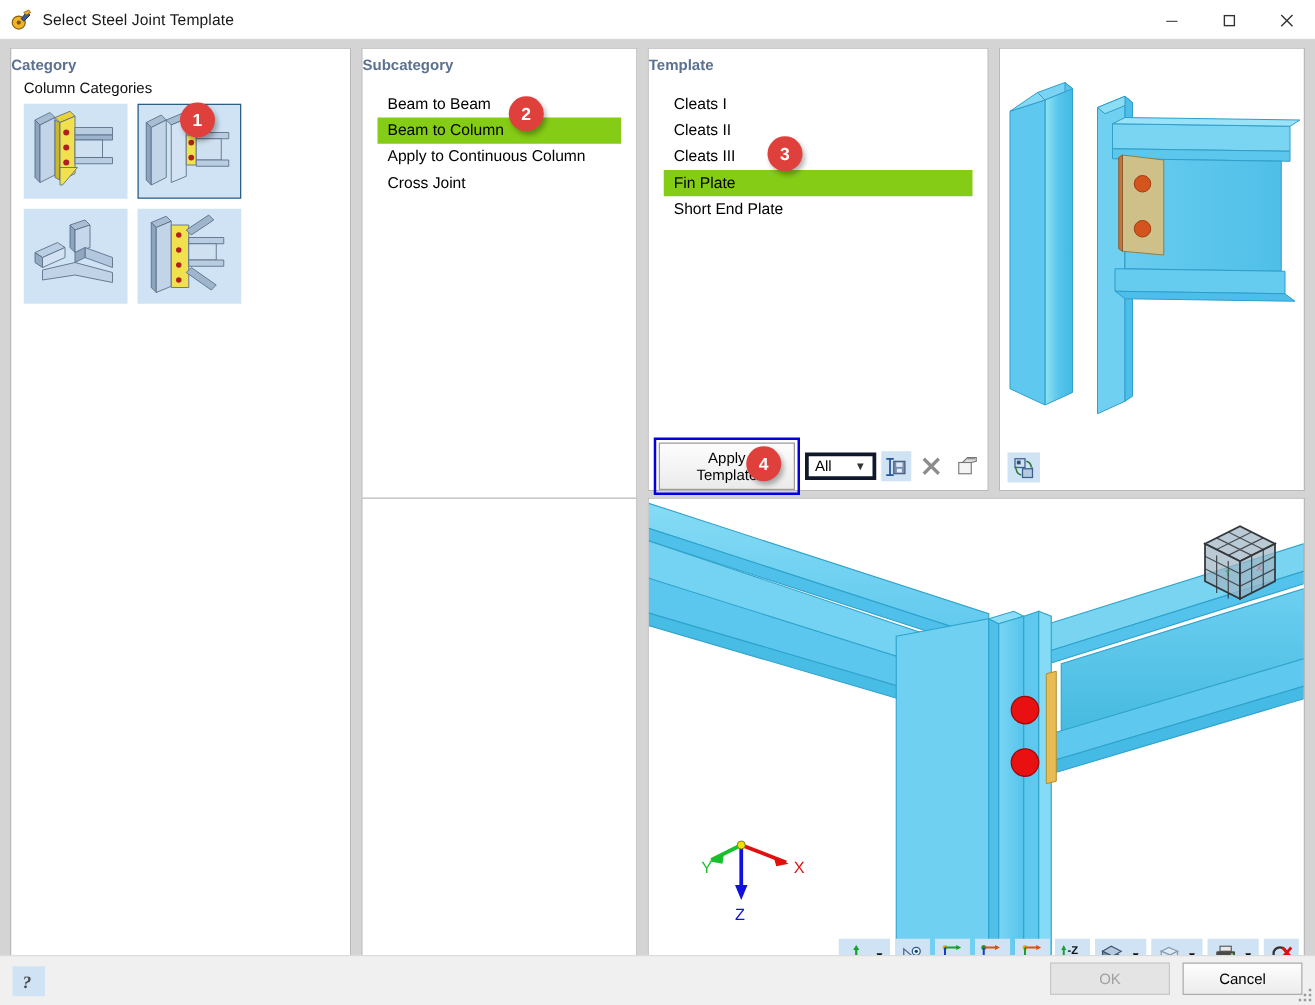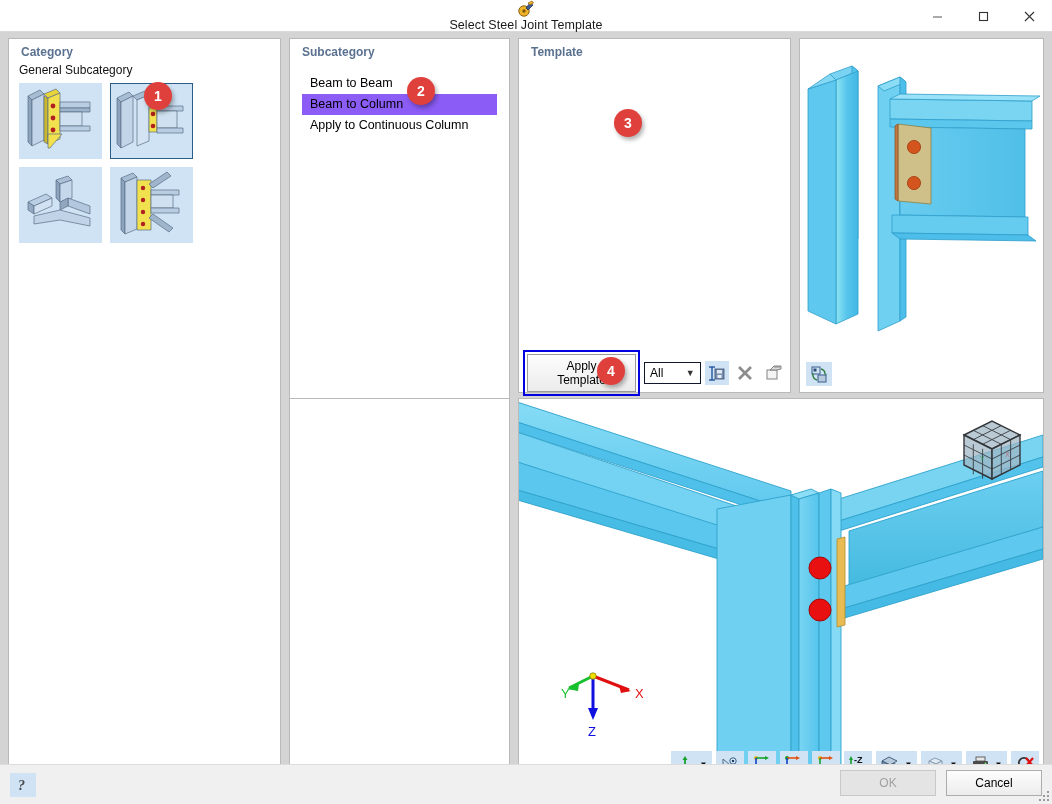--- a/index.html
+++ b/index.html
@@ -14,21 +14,20 @@
     position: relative;
   }
 
   
   .titlebar {
     height: 32px; width: 100%;
     background: #ffffff;
     border-bottom: 1px solid #d9d9d9;
     display: flex; align-items: center;
     position: relative;
-    flex-direction: column;
   }
   .title-icon {
     width: 18px; height: 18px; margin-left: 8px; margin-right: 8px;
     position: relative; flex: 0 0 auto;
   }
   .title-text { font-size: 12.5px; color: #1a1a1a; letter-spacing: .1px; }
   .win-buttons { position: absolute; right: 0; top: 0; height: 32px; display: flex; }
   .win-btn {
     width: 46px; height: 32px; display: flex; align-items: center; justify-content: center;
     color: #333;
@@ -40,21 +39,21 @@
     background: #d4d4d4;
   }
 
   .panel {
     position: absolute;
     background: #ffffff;
     border: 1px solid #b9b9b9;
   }
   .panel-header {
     font-size: 12px; font-weight: bold; color: #5b7190;
-    padding: 6px 8px 2px 12px;
+    padding: 6px 8px 2px 0;
   }
 
   
   #panel-category { left: 8px; top: 6px; width: 273px; height: 744px; }
   .subtitle { font-size: 12px; color: #111; padding: 2px 8px 6px 10px; }
 
   .thumb-grid {
     display: flex; flex-wrap: wrap; gap: 8px; padding: 0 8px 8px 10px;
   }
   .thumb {
@@ -72,21 +71,21 @@
 
   
   #panel-template { left: 518px; top: 6px; width: 273px; height: 355px; }
 
   .list { padding: 0; margin: 12px; list-style: none; }
   .list li {
     padding: 2px 8px 2px 8px;
     font-size: 12.5px; line-height: 17px; color: #000;
     cursor: default;
   }
-  .list li.selected { background: #8b5cf6; }
+  .list li.selected { background: #84cc16; }
 
   
   .apply-row {
     position: absolute; left: 0; bottom: 0; width: 100%;
     height: 38px;
     display: flex; align-items: center;
     padding: 0 4px;
     gap: 4px;
   }
   .focusbox {
@@ -95,21 +94,21 @@
   .btn {
     font-family: "Liberation Sans", sans-serif;
     font-size: 12px;
     background: linear-gradient(#fdfdfd, #ebebeb);
     border: 1px solid #9a9a9a;
     padding: 4px 14px;
     color: #000;
   }
   .combo {
     width: 58px; height: 22px;
-    border: 1px solid #0f172a;
+    border: 3px solid #0f172a;
     background: #fff;
     font-size: 12px;
     display: flex; align-items: center;
     padding-left: 5px;
     position: relative;
   }
   .combo .chev {
     position: absolute; right: 5px; top: 50%; transform: translateY(-50%);
     font-size: 9px; color: #333;
   }
@@ -219,21 +218,21 @@
           <line x1="10" y1="1" x2="1" y2="10" stroke="#333" stroke-width="1.1"></line>
         </svg>
     </div>
   </div>
 </div>
 
 <div class="dialog-body">
 
   <div class="panel" id="panel-category">
     <div class="panel-header">Category</div>
-    <div class="subtitle">General Subcategory</div>
+    <div class="subtitle">Column Categories</div>
     <div class="thumb-grid">
 
       <div class="thumb">
         <svg width="81" height="74" viewBox="0 0 81 74">
           <g stroke="#5a6e85" stroke-width=".7">
             <polygon points="8,12 20,6 24,10 12,16" fill="#a7bdd4"></polygon>
             <polygon points="8,12 12,16 12,62 8,58" fill="#8ca4bd"></polygon>
             <polygon points="12,16 24,10 24,56 12,62" fill="#c2d5e8"></polygon>
             <polygon points="24,10 36,5 40,9 28,14" fill="#e8d43a"></polygon>
             <polygon points="24,12 28,14 28,60 24,58" fill="#cbb72c"></polygon>
@@ -306,27 +305,35 @@
 
     </div>
   </div>
 
   <div class="panel" id="panel-subcat">
     <div class="panel-header">Subcategory</div>
     <ul class="list">
         <li class="">Beam to Beam</li>
         <li class="selected">Beam to Column</li>
         <li class="">Apply to Continuous Column</li>
+        <li class="">Cross Joint</li>
       </ul>
   </div>
 
   <div class="panel" id="panel-subcat-bottom"></div>
 
   <div class="panel" id="panel-template">
     <div class="panel-header">Template</div>
+    <ul class="list">
+        <li class="">Cleats I</li>
+        <li class="">Cleats II</li>
+        <li class="">Cleats III</li>
+        <li class="selected">Fin Plate</li>
+        <li class="">Short End Plate</li>
+      </ul>
 
     <div class="apply-row">
       <div class="focusbox">
         <button class="btn">Apply Template</button>
       </div>
       <div class="combo">
         <span>All</span>
         <span class="chev">▼</span>
       </div>
       <div class="icobtn active">

